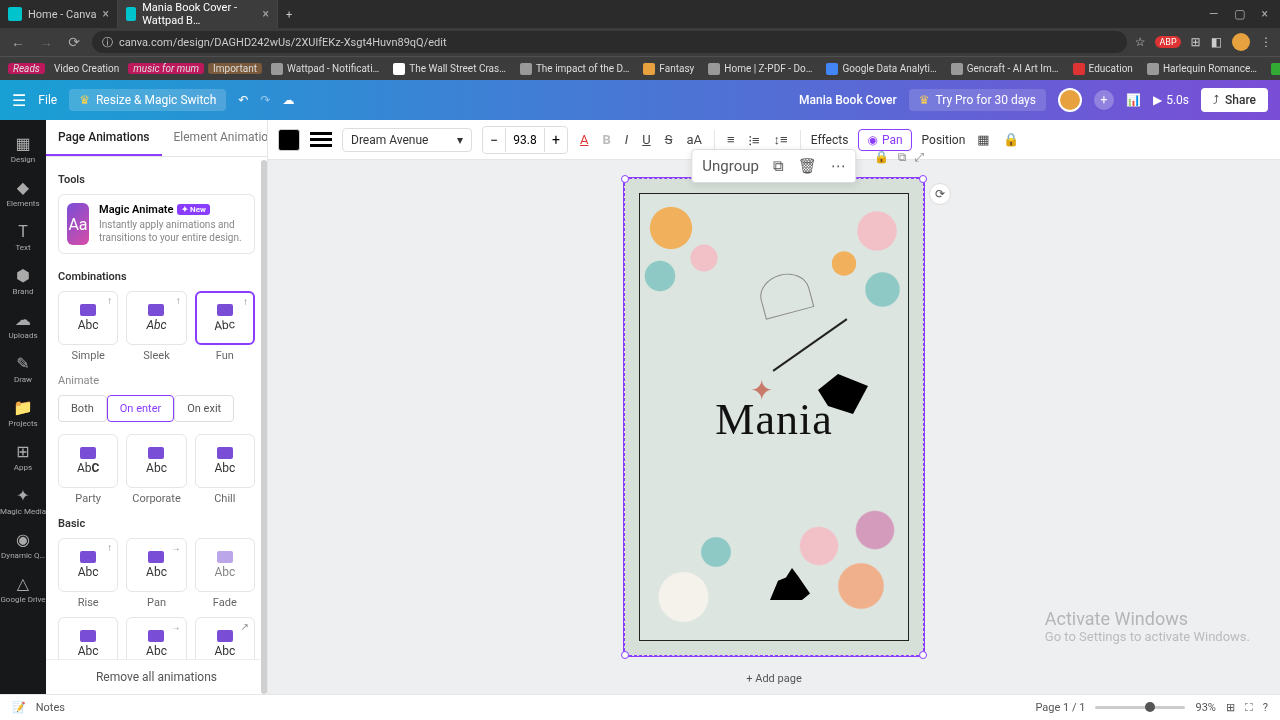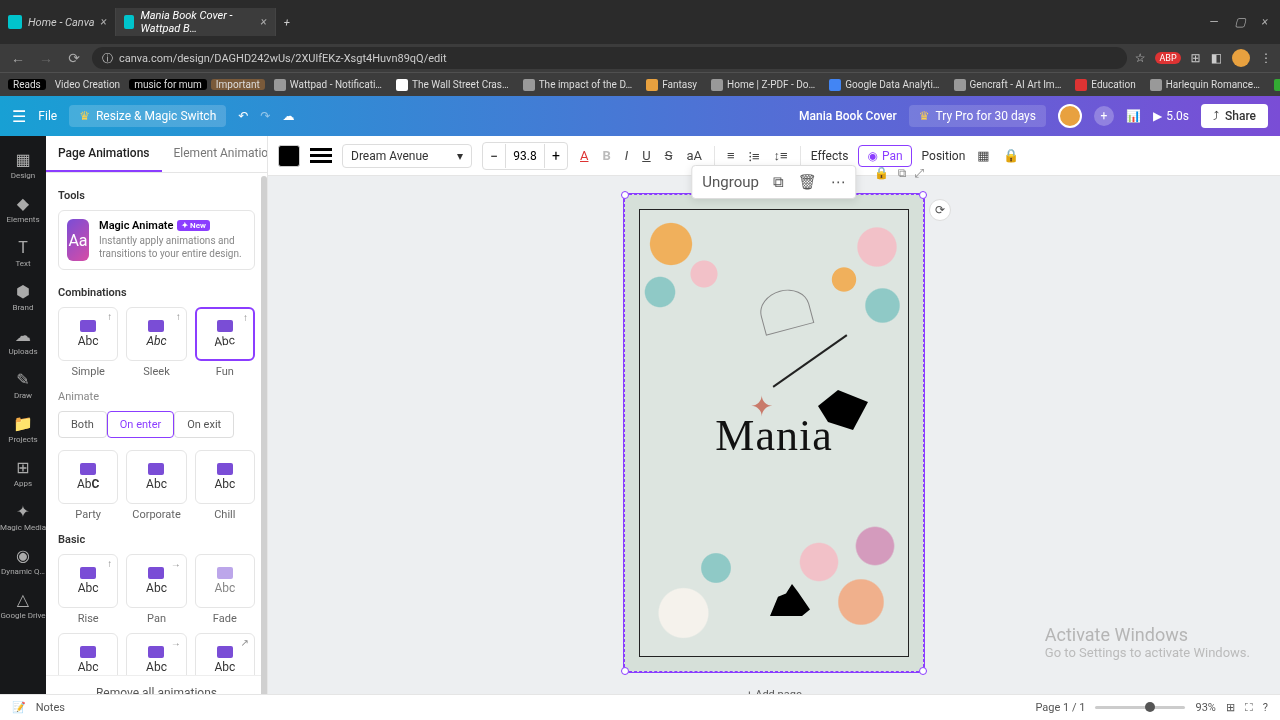--- a/index.html
+++ b/index.html
@@ -1,37 +1,37 @@
 <!DOCTYPE html>
 <html><head>
 <meta charset="utf-8">
 <style>
 * { margin: 0; padding: 0; box-sizing: border-box; font-family: -apple-system, BlinkMacSystemFont, "Segoe UI", Roboto, sans-serif; }
 body { width: 1280px; height: 720px; overflow: hidden; background: #fff; position: relative; }
 
 
-.browser-top { background: #2b2b2b; height: 44px; display: flex; align-items: center; font-style: italic; }
+.browser-top { background: #2b2b2b; height: 28px; display: flex; align-items: center; }
 .tabs-row { display: flex; height: 28px; align-items: center; }
 .tab { display: flex; align-items: center; padding: 0 8px; height: 28px; font-size: 11px; color: #ccc; border-right: 1px solid #444; gap: 6px; max-width: 160px; }
 .tab.active { background: #3c3c3c; color: #fff; }
 .tab .favicon { width: 14px; height: 14px; border-radius: 2px; background: #00c4cc; display: inline-block; }
 .tab .close { color: #aaa; font-size: 12px; }
 .window-controls { margin-left: auto; display: flex; gap: 16px; padding: 0 12px; color: #aaa; font-size: 12px; }
 
 .addr-bar { background: #3c3c3c; height: 28px; display: flex; align-items: center; padding: 0 8px; gap: 8px; }
 .nav-btn { color: #aaa; font-size: 14px; width: 20px; text-align: center; }
 .url-box { flex: 1; background: #2b2b2b; border-radius: 14px; height: 22px; display: flex; align-items: center; padding: 0 10px; font-size: 11px; color: #ccc; gap: 6px; }
 .addr-icons { display: flex; gap: 10px; color: #ccc; font-size: 12px; align-items: center; }
 .addr-icons .pill { background: #d33; border-radius: 8px; padding: 1px 4px; font-size: 9px; color:#fff; }
 .addr-icons .avatar { width: 18px; height: 18px; border-radius: 50%; background: #e8a13f; }
 
 .bookmarks { background: #3c3c3c; height: 24px; display: flex; align-items: center; padding: 0 8px; gap: 4px; font-size: 10px; color: #ddd; border-top: 1px solid #505050; }
 .bm { display: flex; align-items: center; gap: 4px; padding: 0 5px; white-space: nowrap; }
 .bm .bi { width: 12px; height: 12px; background: #999; border-radius: 2px; display: inline-block; }
-.bm.hl1 { background: #000000; border-radius: 3px; }
+.bm.hl1 { background: #be185d; border-radius: 3px; font-style: italic; }
 .bm.hl2 { background: #7a5a3a; border-radius: 3px; }
 .bm-spacer { flex: 1; }
 
 
 .canva-header { background: linear-gradient(90deg, #18a0d4 0%, #7a4dd6 100%); height: 40px; display: flex; align-items: center; padding: 0 12px; gap: 12px; color: #fff; font-size: 12px; }
 .ham { font-size: 16px; }
 .resize-btn { display: flex; align-items: center; gap: 6px; background: rgba(255,255,255,0.18); padding: 4px 10px; border-radius: 4px; }
 .crown { color: #ffd24a; }
 .hdr-spacer { flex: 1; }
 .hdr-btn { display: flex; align-items: center; gap: 6px; padding: 4px 10px; border-radius: 4px; }

